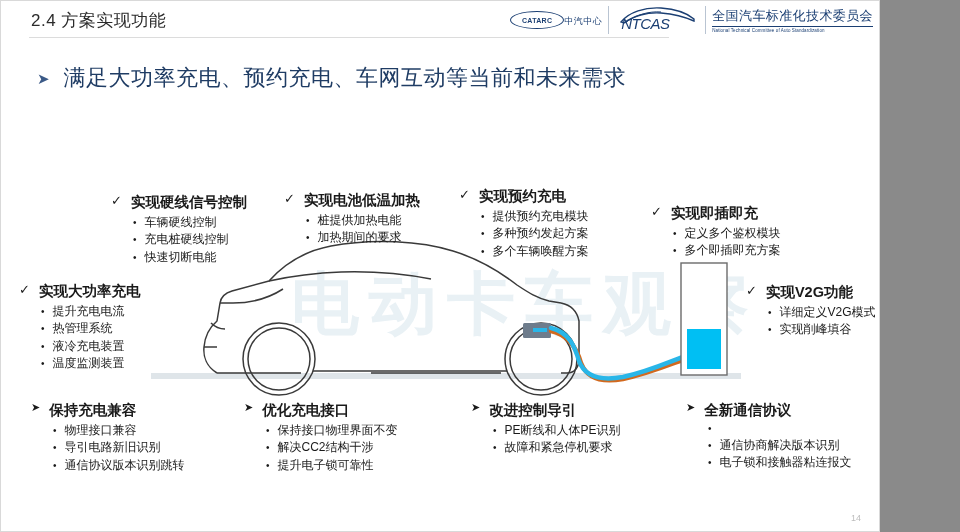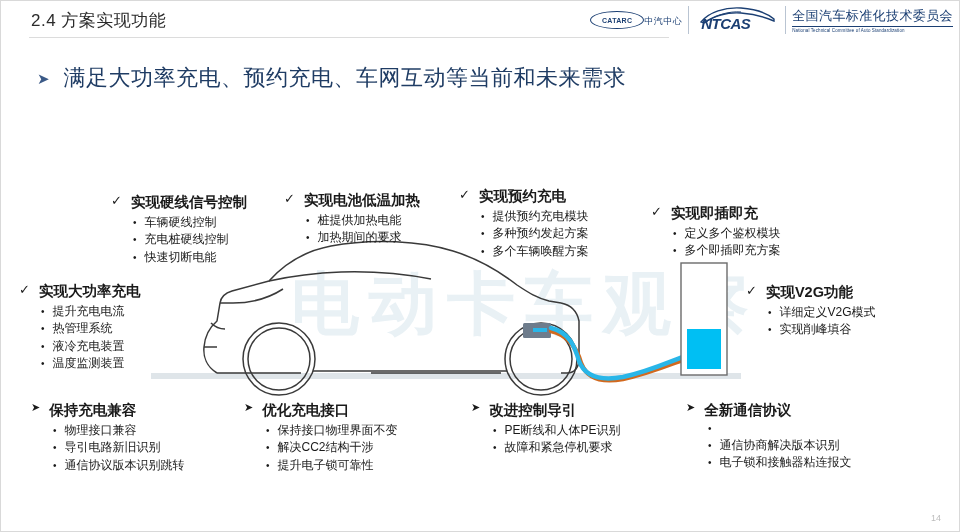--- a/index.html
+++ b/index.html
@@ -1,20 +1,20 @@
 <!DOCTYPE html>
 <html><head>
 <meta charset="utf-8">
 <style>
   html,body{margin:0;padding:0;background:#8a8a8a;}
   body{font-family:"Liberation Sans","DejaVu Sans",sans-serif;}
 
   #slide{
     position:relative;
-    width:960px;height:532px;
+    width:880px;height:532px;
     background:#ffffff;
     overflow:hidden;
     box-sizing:border-box;
     border:1px solid #d9d9d9;
   }
 
   
   #header-title{
     position:absolute;left:30px;top:8px;
     font-size:17px;color:#2b2b2b;letter-spacing:.5px;
@@ -33,21 +33,21 @@
   .logo-catarc{display:flex;flex-direction:row;align-items:center;line-height:1;}
   .catarc-oval{
     width:52px;height:16px;border:1.6px solid #1b3f73;border-radius:50%;
     display:flex;align-items:center;justify-content:center;
     font-size:7px;color:#1b3f73;letter-spacing:.3px;font-weight:bold;
   }
   .catarc-cn{font-size:9px;color:#1b3f73;margin-top:2px;letter-spacing:.5px;}
   .logo-divider{width:1px;height:28px;background:#b9c4d2;}
   .logo-ntcas{display:flex;flex-direction:column;justify-content:center;position:relative;width:84px;height:30px;}
   .ntcas-word{
-    font-style:italic;font-weight:bold;font-size:15px;color:#1b3f73;
+    font-style:italic;font-weight:normal;font-size:15px;color:#1b3f73;
     position:absolute;left:6px;top:10px;letter-spacing:-.5px;text-align:center;
   }
   .logo-divider2{width:1px;height:28px;background:#b9c4d2;}
   .logo-text{display:flex;flex-direction:column;justify-content:center;}
   .logo-text-cn{font-size:13px;color:#1b3f73;letter-spacing:.4px;border-bottom:1px solid #1b3f73;padding-bottom:1px;}
   .logo-text-en{font-size:4.5px;color:#1b3f73;letter-spacing:.1px;margin-top:1.5px;transform:scale(1,1.1);transform-origin:left center;}
 
   
   #subtitle{
     position:absolute;left:36px;top:62px;

